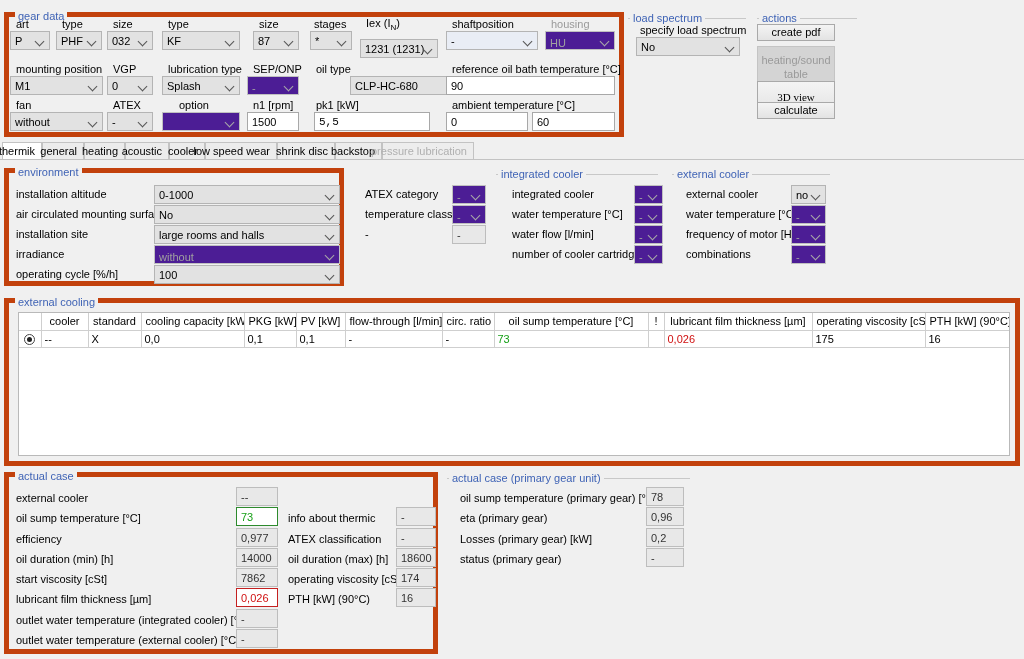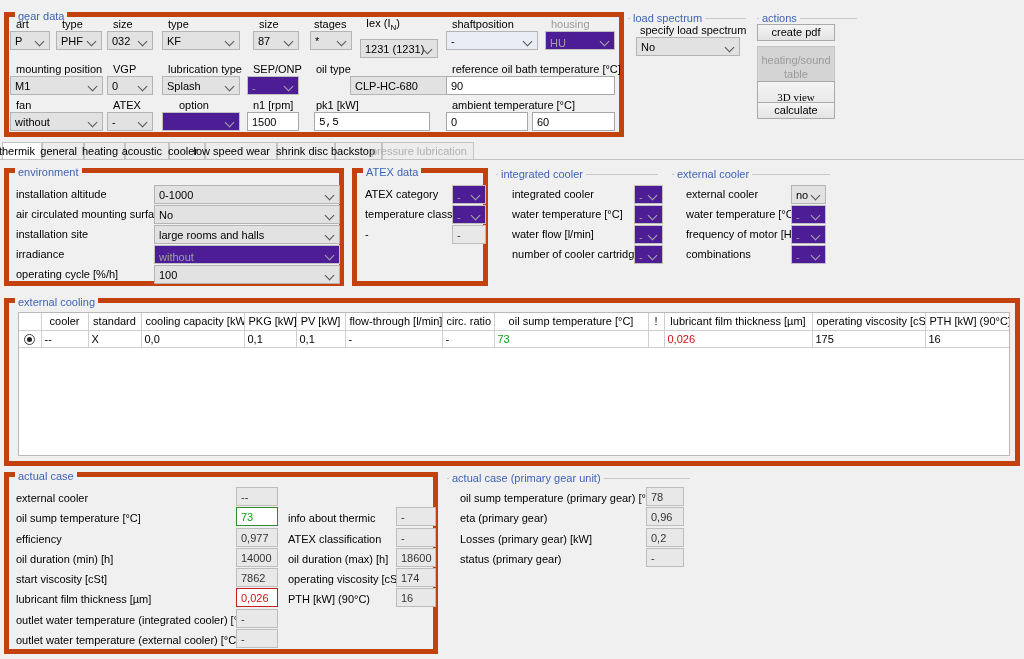--- a/index.html
+++ b/index.html
@@ -335,23 +335,20 @@
     <span>without</span>
       <span class="arw"></span>
   </div>
 
   <div class="flabel" style="left:16px; top:268px;">operating cycle [%/h]</div>
   <div class="combo" style="left:154px; top:265px; width:186px;">
     <span>100</span>
       <span class="arw"></span>
   </div>
 
-  <div class="group" style="left:352px; top:168px; width:136px; height:118px;">
-    <span class="legend">ATEX data</span>
-  </div>
   <div class="flabel" style="left:365px; top:188px;">ATEX category</div>
   <div class="combo disabled" style="left:452px; top:185px; width:34px;">
     <span>-</span>
       <span class="arw"></span>
   </div>
 
   <div class="flabel" style="left:365px; top:208px;">temperature class</div>
   <div class="combo disabled" style="left:452px; top:205px; width:34px;">
     <span>-</span>
       <span class="arw"></span>

